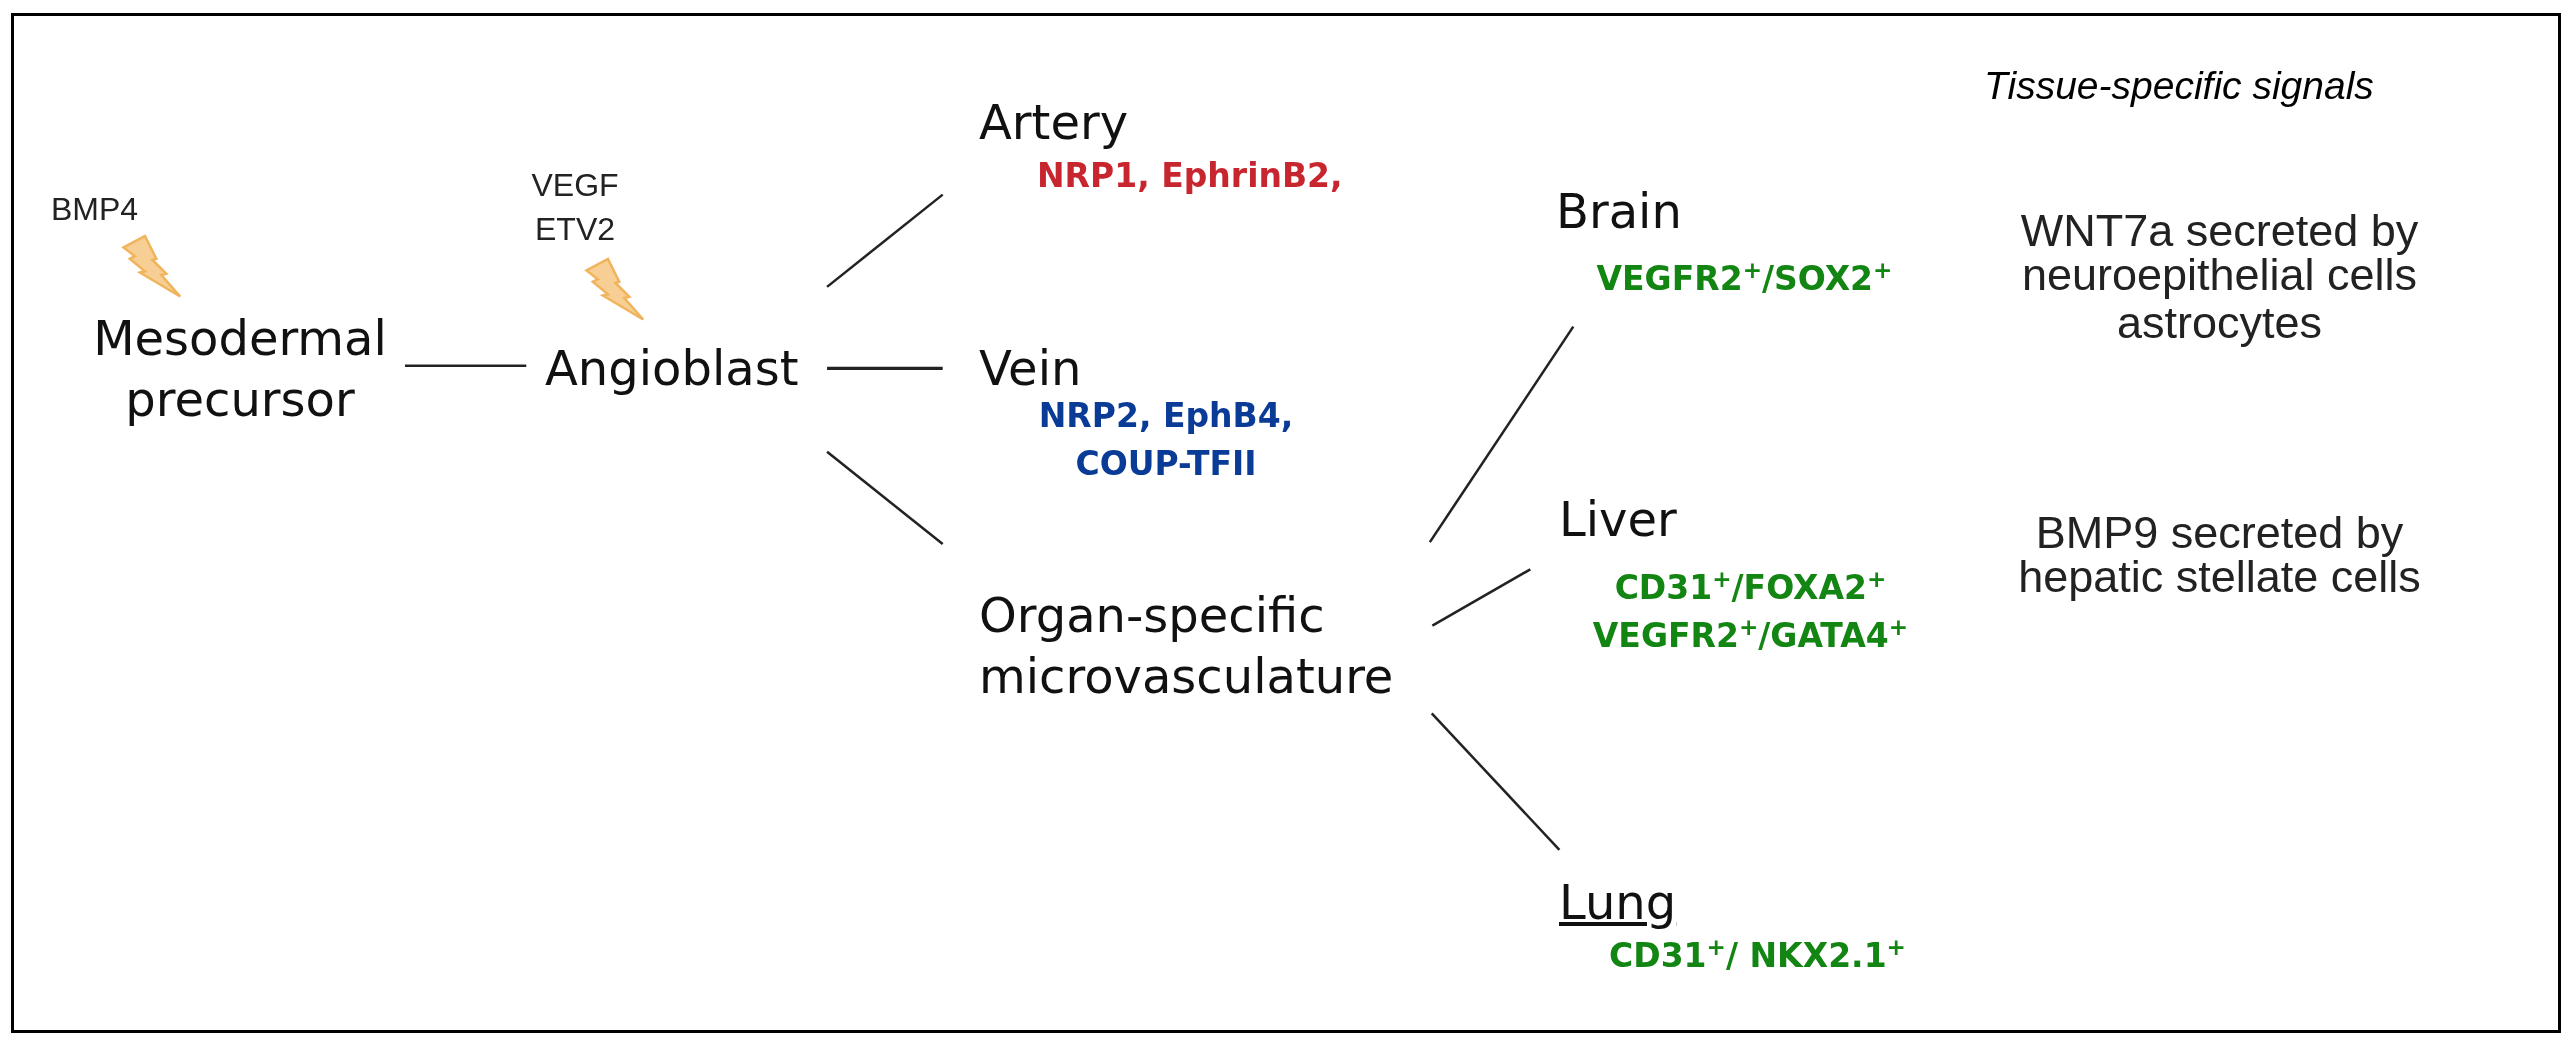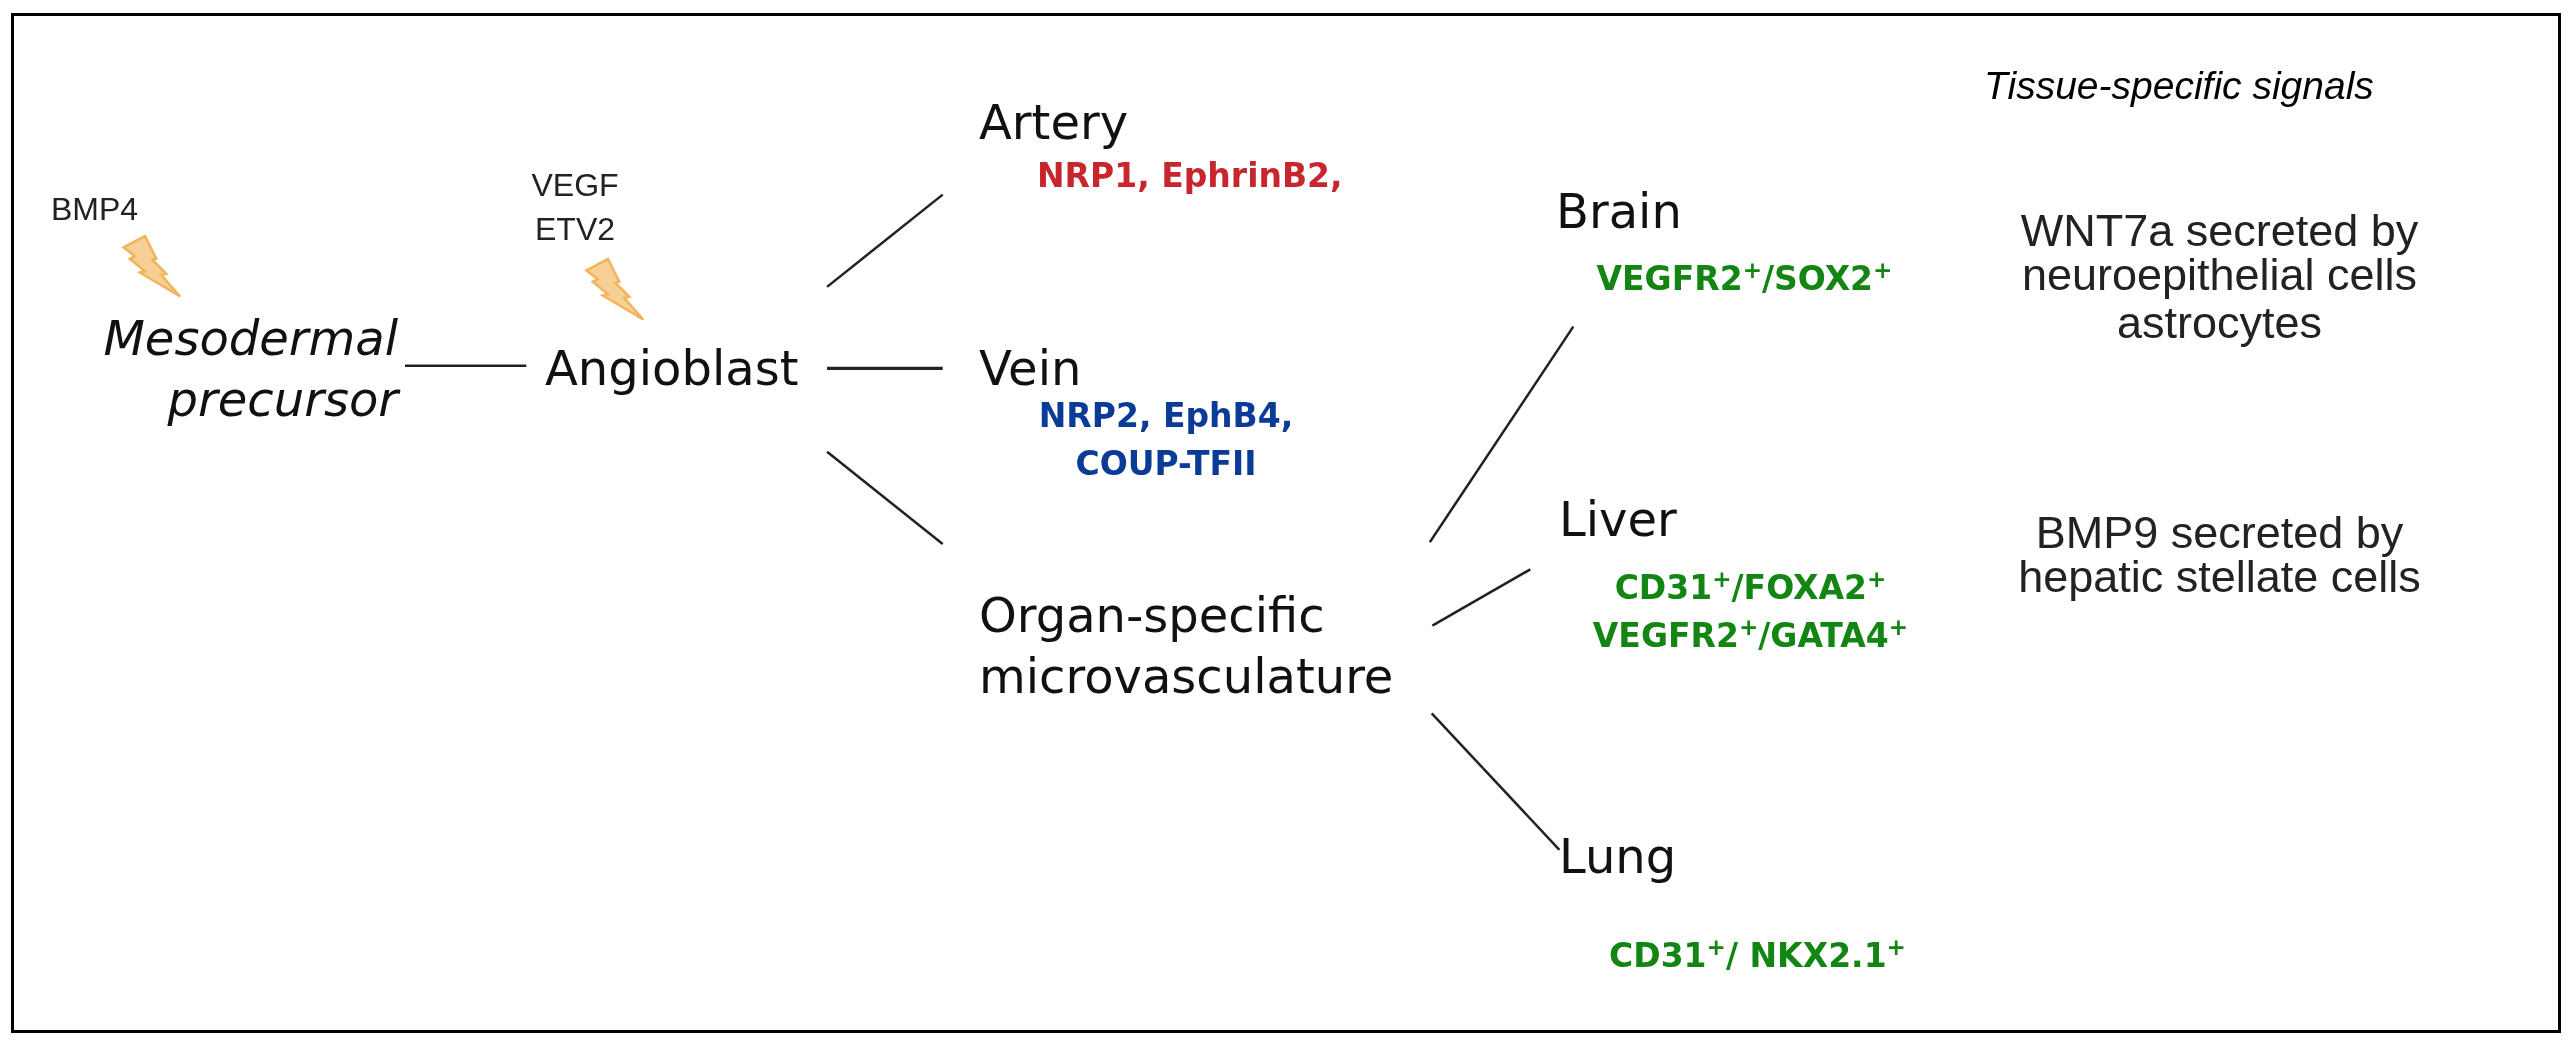--- a/index.html
+++ b/index.html
@@ -3,21 +3,21 @@
 <meta charset="utf-8">
 <style>
   html, body { margin: 0; padding: 0; background: #ffffff; }
   body { width: 2576px; height: 1047px; position: relative; overflow: hidden;
          font-family: "DejaVu Sans", "Liberation Sans", sans-serif; color: #111; }
   .frame { position: absolute; left: 11.4px; top: 12.6px; width: 2544px; height: 1014px;
            border: 3.8px solid #000; box-sizing: content-box; }
   svg.connectors { position: absolute; left: 0; top: 0; width: 2576px; height: 1047px; }
   .t { position: absolute; white-space: nowrap; line-height: 1; }
   .node { font-size: 48px; font-weight: 400; color: #111; }
-  .node.center { text-align: right; font-style: italic; }
+  .node.center { text-align: center; }
   .node .ln { display: block; line-height: 61px; }
   .signal { font-size: 32px; color: #222; text-align: center; font-family: "Liberation Sans", "DejaVu Sans", sans-serif; }
   .signal .ln { display: block; line-height: 44px; }
   .marker { font-size: 33px; font-weight: 700; text-align: center; font-family: "DejaVu Sans", sans-serif; }
   .marker .ln { display: block; line-height: 48px; }
   .marker sup { font-size: 0.7em; vertical-align: 0.5em; line-height: 0; }
   .red { color: #c8262f; }
   .blue { color: #0a3b97; }
   .green { color: #128512; }
   .side-title { font-size: 39px; font-style: italic; color: #000000; font-family: "Liberation Sans", "DejaVu Sans", sans-serif; }
@@ -94,21 +94,21 @@
 </div>
 
 <div class="t node" style="left:1559px; top:489px;">
   <span class="ln">Liver</span>
 </div>
 <div class="t marker green" style="left:1580px; top:564px; width:341px;">
   <span class="ln"><span>CD31</span><sup>+</sup><span>/FOXA2</span><sup>+</sup></span>
   <span class="ln"><span>VEGFR2</span><sup>+</sup><span>/GATA4</span><sup>+</sup></span>
 </div>
 
-<div class="t node" style="left:1559px; top:826px;">
+<div class="t node" style="left:1559px; top:872px;text-decoration:underline;">
   <span class="ln">Lung</span>
 </div>
 <div class="t marker green" style="left:1593px; top:932px; width:329px;">
   <span class="ln"><span>CD31</span><sup>+</sup><span>/ NKX2.1</span><sup>+</sup></span>
 </div>
 
 <div class="t side-title" style="left:1984px; top:66px;">Tissue-specific signals</div>
 
 <div class="t side-text" style="left:1998px; top:209px; width:443px;">
   <span class="ln">WNT7a secreted by</span>

